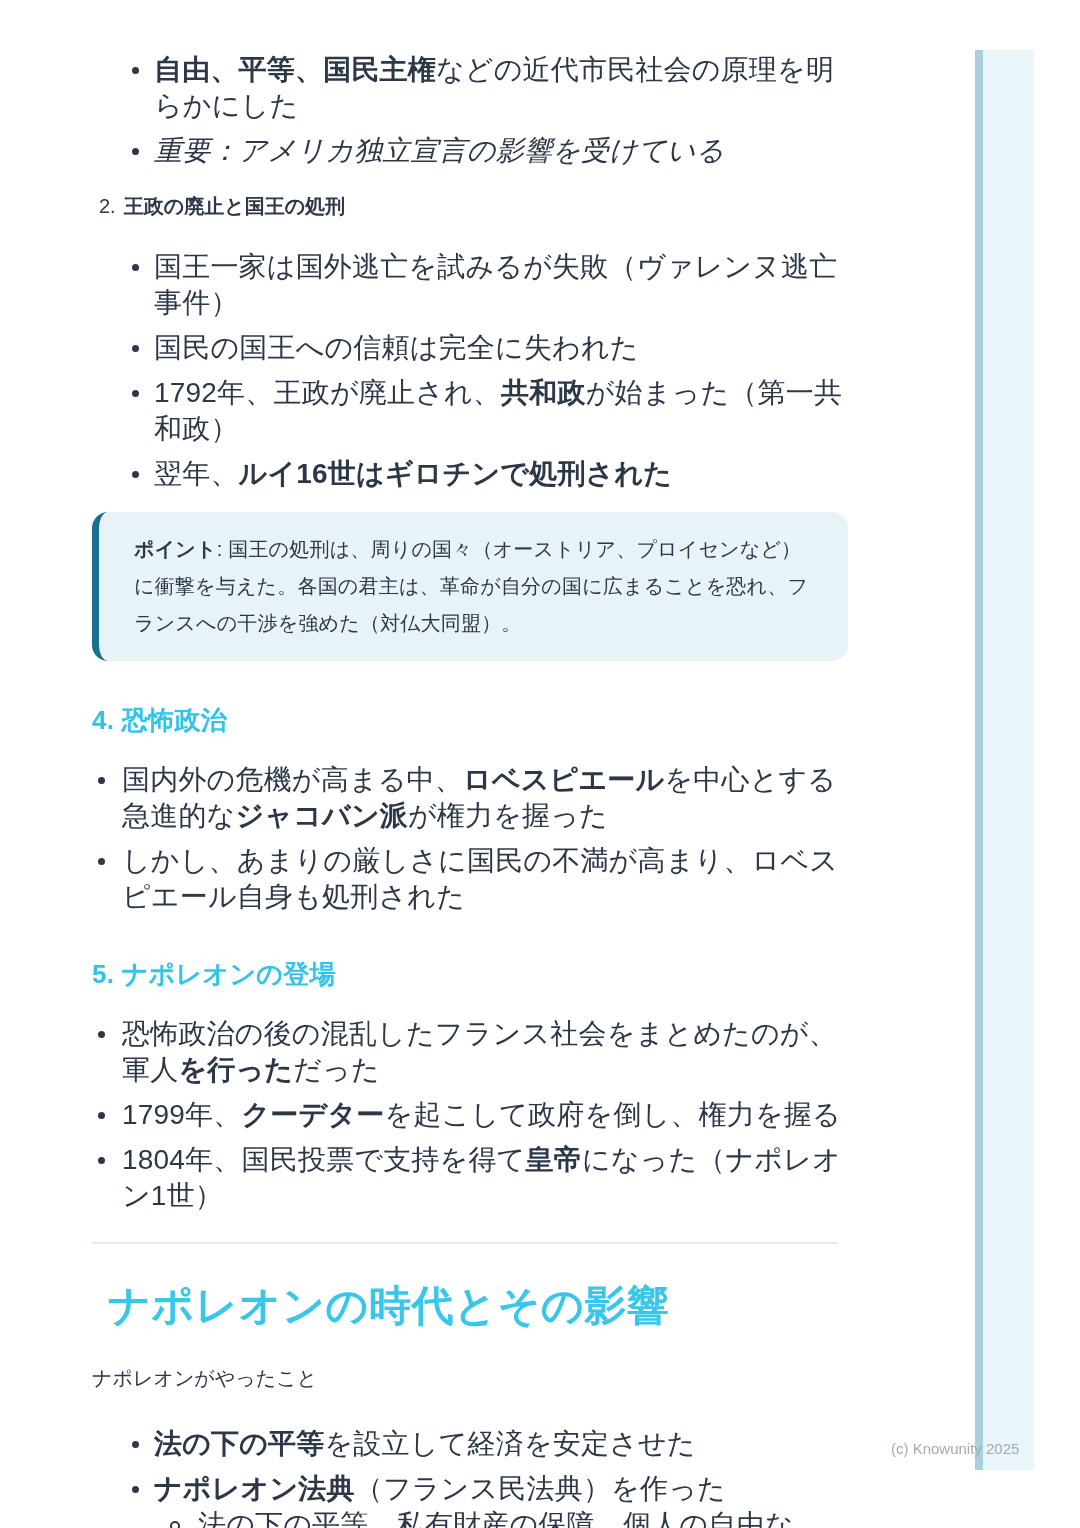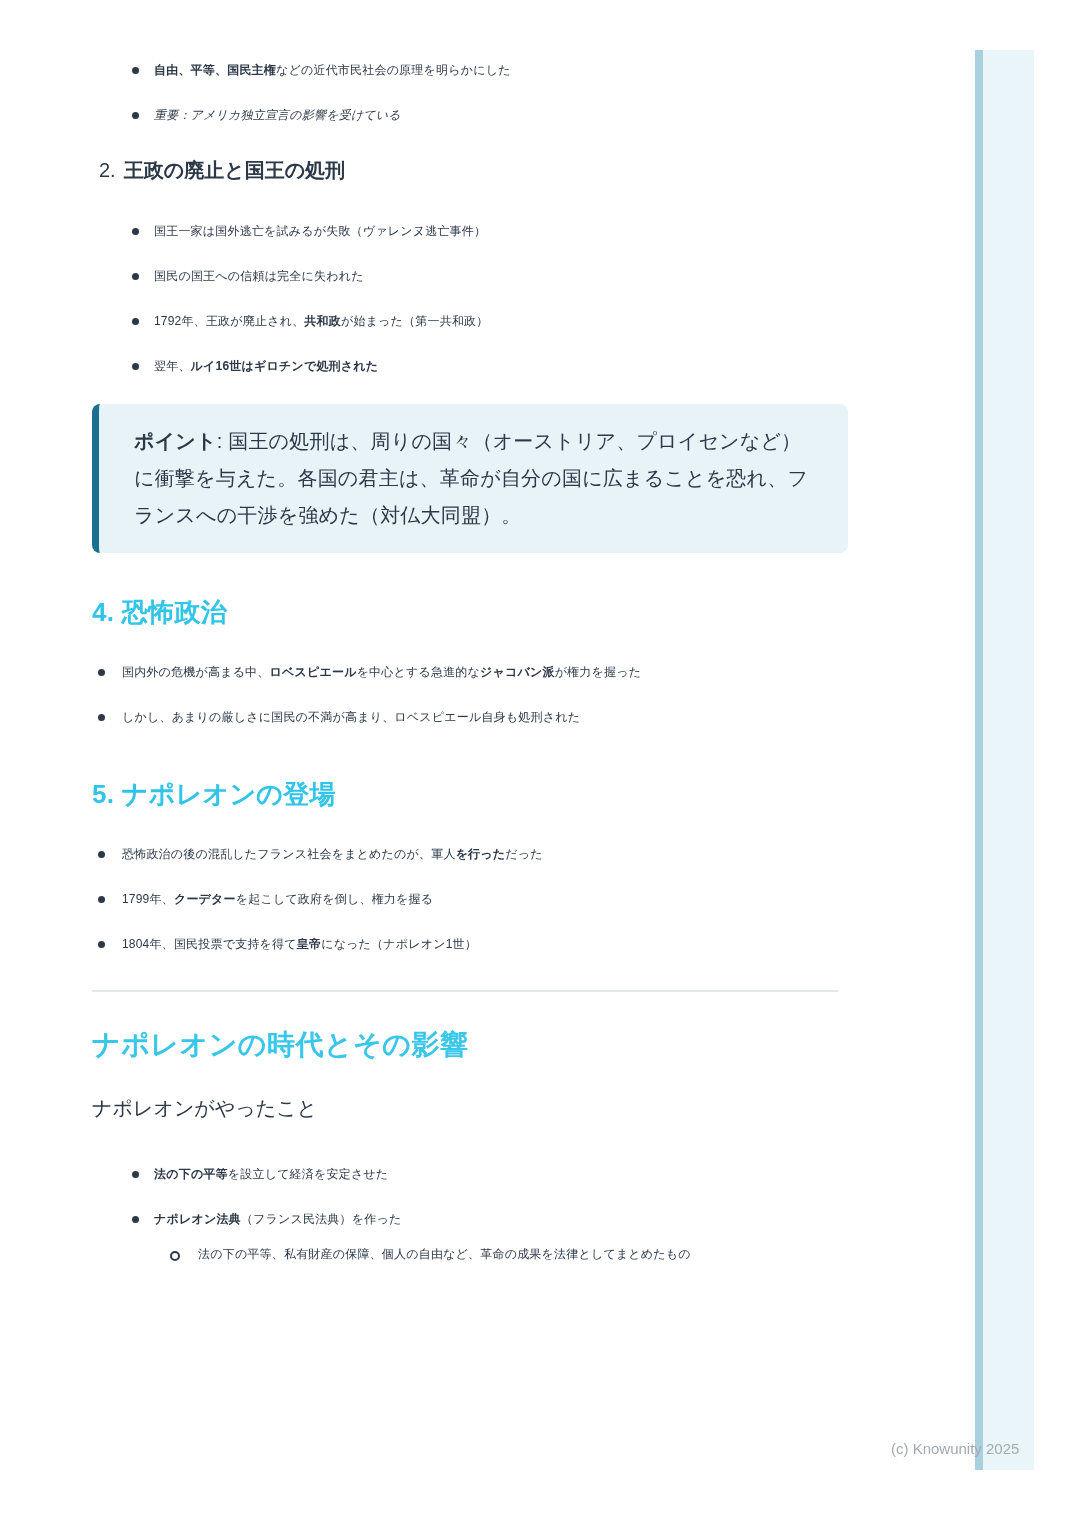--- a/index.html
+++ b/index.html
@@ -17,21 +17,21 @@
     position: absolute;
     left: 92px; top: 52px;
     width: 756px;
   }
 
   
   ul.ul { margin: 0; padding: 0; }
   ul.ul li {
     position: relative;
     list-style: none;
-    font-size: 12px;
+    font-size: 28px;
     line-height: 36px;
     margin-bottom: 9px;
     letter-spacing: 0.2px;
   }
   ul.nested > li { padding-left: 62px; }
   ul.nested > li::before {
     content: ""; position: absolute; left: 40px; top: 15px;
     width: 7px; height: 7px; border-radius: 50%; background: #2c3848;
   }
   ul.top > li { padding-left: 30px; }
@@ -55,39 +55,39 @@
     margin: 20px 0 26px 0;
     padding-left: 7px;
   }
   .numbered .num { font-weight: normal; margin-right: 8px; }
   .numbered .ntitle { font-weight: bold; }
 
   .callout {
     margin-top: 20px;
     background: #e8f3f8;
     border-left: 7px solid #19718f;
-    border-radius: 8px;
+    border-radius: 16px;
     padding: 19px 30px 19px 35px;
     font-size: 20px; line-height: 37px;
     letter-spacing: 0.2px;
   }
   .callout p { margin: 0; }
 
   h3.section-heading {
     color: #2fc4e8;
     font-size: 26px;
     font-weight: bold;
     margin: 42px 0 24px 0;
     letter-spacing: 0.3px;
   }
   h1.doc-heading {
     color: #38c7ea;
-    font-size: 28px;
+    font-size: 42px;
     font-weight: bold;
-    margin: 34px 0 28px 0;
+    margin: 34px 0 28px 16px;
     letter-spacing: 0.5px;
   }
   .intro { font-size: 20px; margin: 0 0 32px 0; line-height: 32px; }
 
   hr.divider {
     border: none;
     border-top: 2px solid #e3e8ec;
     margin: 28px 0 0 0;
     width: 746px;
   }

